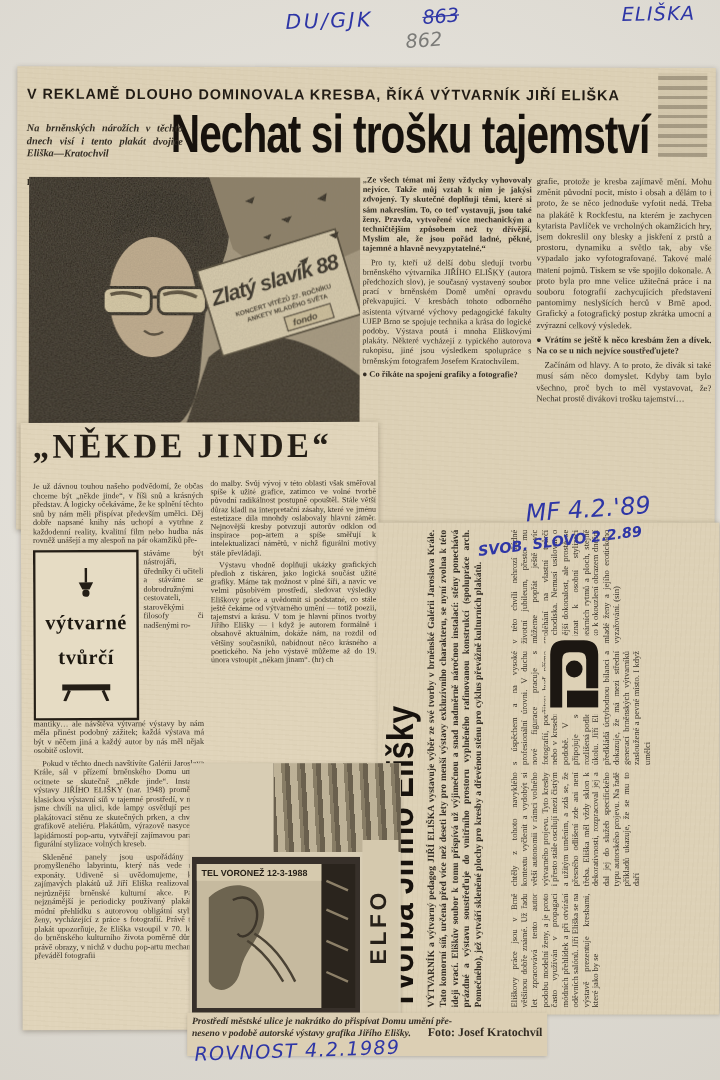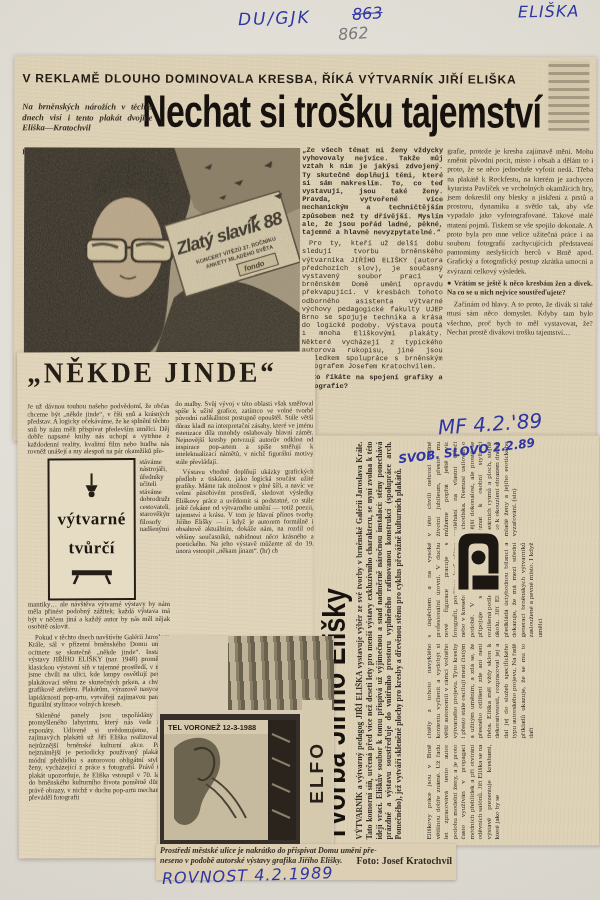--- a/index.html
+++ b/index.html
@@ -21,29 +21,29 @@
   .headline{position:absolute;left:142px;top:86px;font-family:"Liberation Sans",sans-serif;
           font-weight:bold;font-size:45px;color:#17120d;transform:scaleX(.75);transform-origin:left top;
           letter-spacing:-1px;white-space:nowrap;}
   .repro{position:absolute;left:22px;top:102px;width:130px;font-size:8.6px;line-height:10.5px;
           font-style:italic;font-weight:bold;text-align:justify;}
   .repro .credit{display:block;text-align:left;font-style:normal;font-size:7.8px;margin-top:14px;}
   .col{position:absolute;font-size:7.2px;line-height:8.9px;text-align:justify;overflow:hidden;}
   .col p{margin:0 0 3px 0;text-indent:7px;}
   .col p.nq{text-indent:0;}
   .col p.b{font-weight:bold;}
-  .colA1{left:302px;top:146px;width:141px;height:292px;font-size:7px;line-height:8.2px;font-family:Liberation Mono, monospace;}
+  .colA1{left:302px;top:146px;width:141px;height:292px;font-size:7px;line-height:8.2px;}
   .colA2{left:447px;top:146px;width:146px;height:294px;font-size:7.3px;line-height:9.2px;}
   .nekde-h{position:absolute;left:28px;top:356px;width:284px;font-weight:bold;font-size:29px;
           letter-spacing:3px;color:#241e16;transform:scaleX(.94);transform-origin:left top;white-space:nowrap;}
   .colB1{left:28px;top:402px;width:142px;height:402px;font-size:6.8px;line-height:7.5px;}
   .colB2{left:176px;top:400px;width:138px;height:232px;font-size:6.7px;line-height:7.2px;}
   .segrow{display:flex;gap:4px;}
   .rubric{width:84px;height:138px;border:2px solid #241e16;background:#e6dcc4;flex:0 0 84px;
-          display:flex;flex-direction:column;align-items:center;justify-content:center;gap:11px;margin-left:20px;}
+          display:flex;flex-direction:column;align-items:center;justify-content:center;gap:11px;}
   .rubric .rw{font-weight:bold;font-size:17px;letter-spacing:.5px;color:#1d1810;line-height:18px;}
   .tv-h{font-family:"Liberation Sans",sans-serif;font-weight:bold;font-size:31px;letter-spacing:0;
         color:#17120d;transform:scaleX(.86);transform-origin:left top;white-space:nowrap;margin:2px 0 2px 4px;}
   .tv-lead{margin:2px 6px 4px 6px;font-size:7.9px;line-height:9.8px;text-align:justify;font-weight:bold;height:66px;overflow:hidden;}
   .tv-body{display:flex;gap:6px;margin:0 6px;height:162px;overflow:hidden;}
   .tv-body .tcol{flex:1;font-size:7.1px;line-height:8.5px;text-align:justify;overflow:hidden;}
   .tv-logo{position:absolute;left:250px;top:140px;width:66px;height:48px;background:#ddd1b6;}
   .hw{position:absolute;z-index:6;font-family:"DejaVu Sans",sans-serif;font-style:italic;
       color:#2e36a6;white-space:nowrap;}
   .hw.pencil{color:#7b7b78;}

